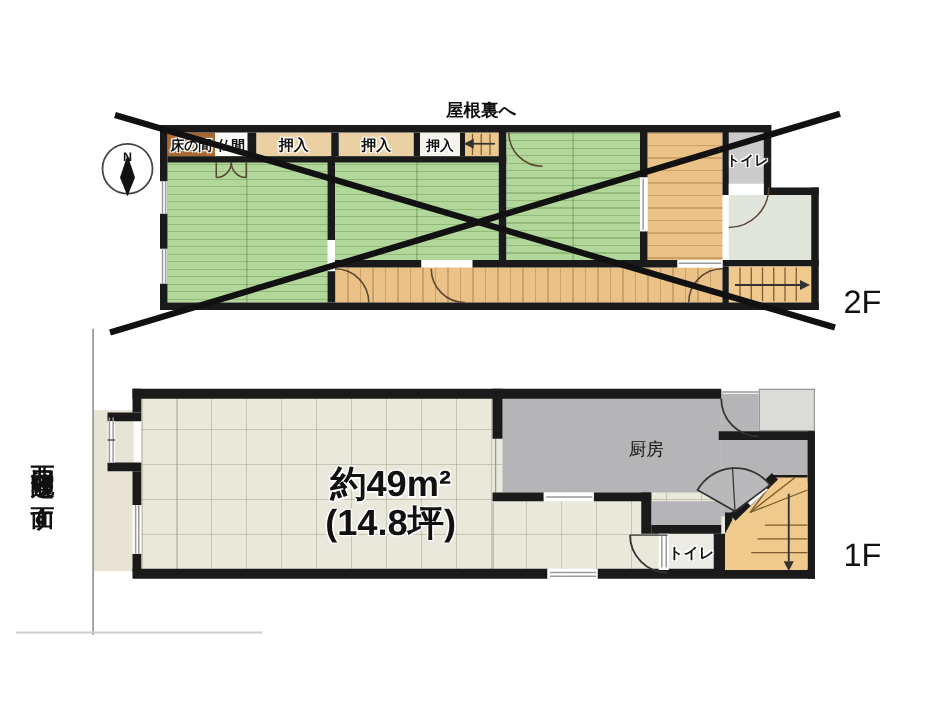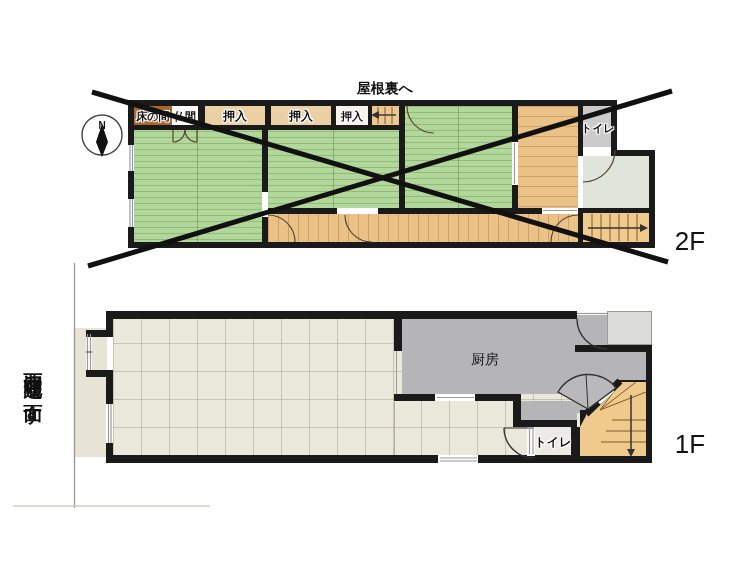--- a/index.html
+++ b/index.html
@@ -121,22 +121,24 @@
   <div class="wall" style="left:571px;top:427px;width:9px;height:29px;"></div>
   <div class="wall" style="left:580px;top:410px;width:6px;height:17px;"></div>
   <div class="wall" style="left:618px;top:380px;width:28px;height:6px;"></div>
 
   <div class="gapw" style="left:86px;top:337px;width:6px;height:33px;"></div>
   <div class="gapw" style="left:106px;top:404px;width:7px;height:39px;"></div>
   <div class="gapw" style="left:435px;top:394px;width:40px;height:7px;"></div>
   <div class="gapw" style="left:438px;top:455px;width:40px;height:8px;"></div>
   <div class="gapw" style="left:527px;top:427px;width:8px;height:29px;"></div>
 
-  <div class="lbl" style="left:465px;top:351px;width:40px;font-size:14px;font-weight:normal;text-shadow:none;">厨房</div>
+  <div class="lbl" style="left:491px;top:351px;width:40px;font-size:14px;font-weight:normal;text-shadow:none;text-align:right;">厨房</div>
   <div class="lbl" style="left:534px;top:434px;width:38px;font-size:12px;">トイレ</div>
+  <div class="lbl" style="left:215px;top:368px;width:195px;font-size:29px;">約49m²</div>
+  <div class="lbl" style="left:215px;top:399px;width:195px;font-size:29px;">(14.8坪)</div>
   <div class="lbl" style="left:667px;top:429px;width:46px;font-size:26px;font-weight:normal;text-shadow:none;">1F</div>
   <div class="lbl vtext" style="left:18px;top:312px;height:150px;width:28px;font-size:19px;">西洞院通り面す</div>
 
   <svg class="overlay" width="751" height="569" viewBox="0 0 751 569">
 
     <g>
       <circle cx="102" cy="135" r="20" fill="#ffffff" stroke="#444" stroke-width="1.4"></circle>
       <text x="102" y="129" font-size="10" font-weight="bold" text-anchor="middle" fill="#111" font-family="Liberation Sans, DejaVu Sans, sans-serif">N</text>
       <polygon points="102,124 108,142 102,157 96,142" fill="#111"></polygon>
     </g>

